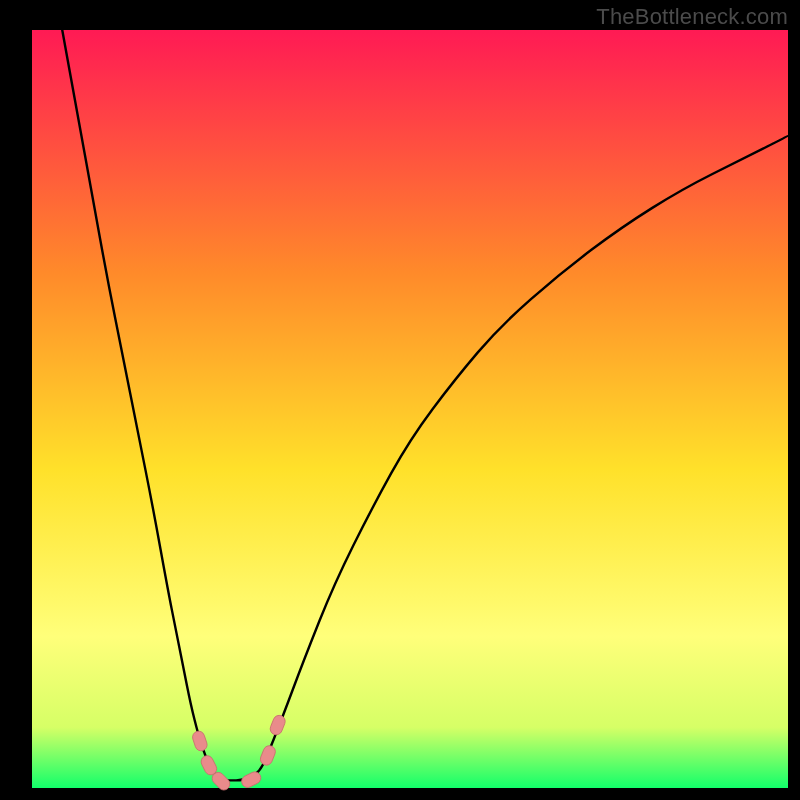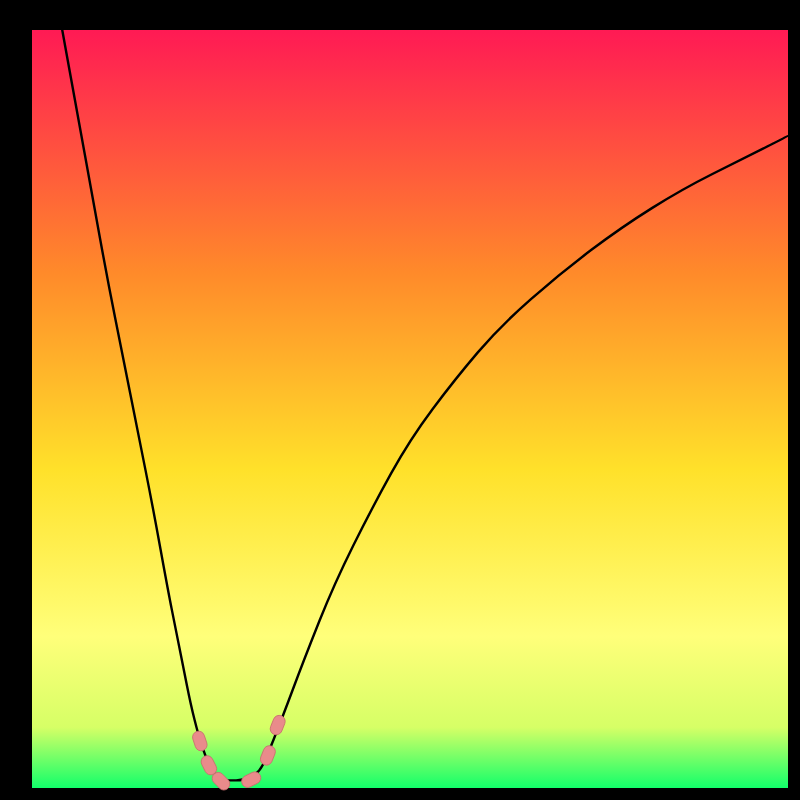--- a/index.html
+++ b/index.html
@@ -28,20 +28,21 @@
     letter-spacing: 0.2px;
   }
   svg {
     display: block;
   }
 </style>
 </head>
 <body>
 
 <div class="frame">
+  <div class="watermark">TheBottleneck.com</div>
 
   <svg id="chart-svg" width="800" height="800" viewBox="0 0 800 800">
     <defs>
       <linearGradient id="bg-grad" x1="0" y1="0" x2="0" y2="1">
         <stop id="g0" offset="0%" stop-color="#ff1a54"></stop>
         <stop id="g1" offset="32%" stop-color="#ff8a2a"></stop>
         <stop id="g2" offset="58%" stop-color="#ffe12a"></stop>
         <stop id="g3" offset="80%" stop-color="#ffff7a"></stop>
         <stop id="g4" offset="92%" stop-color="#d6ff66"></stop>
         <stop id="g5" offset="100%" stop-color="#12ff6a"></stop>

